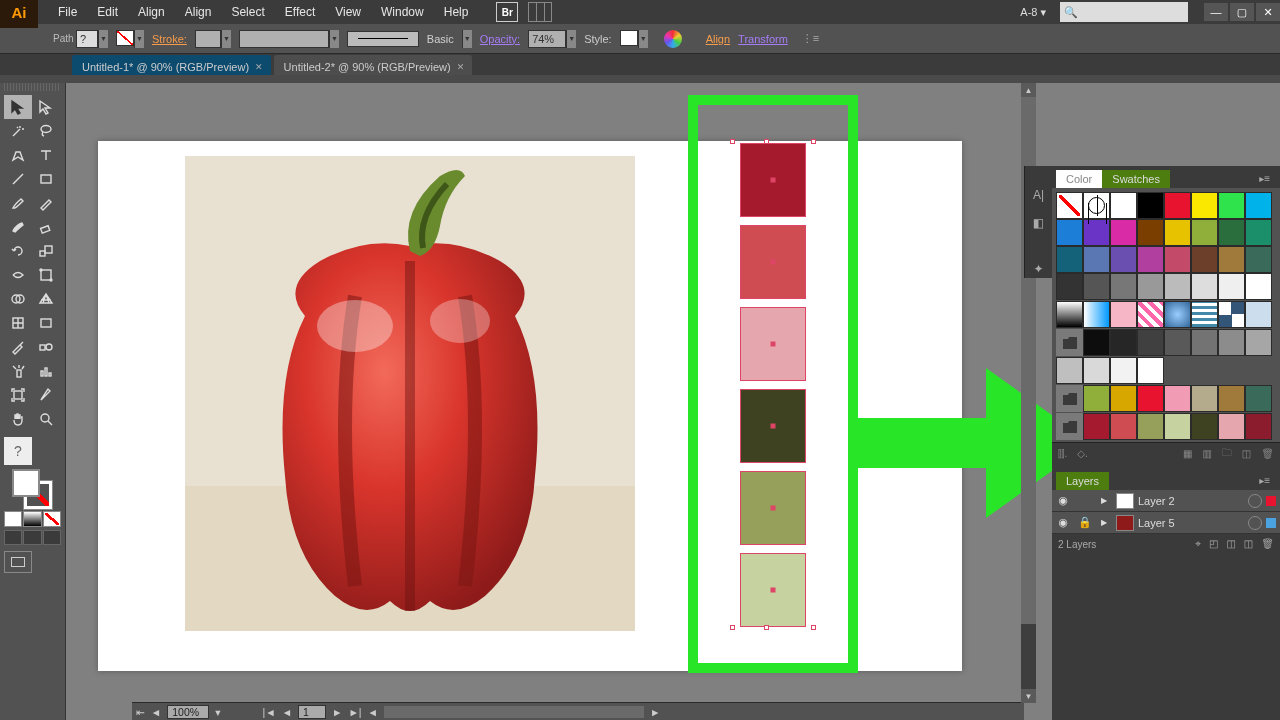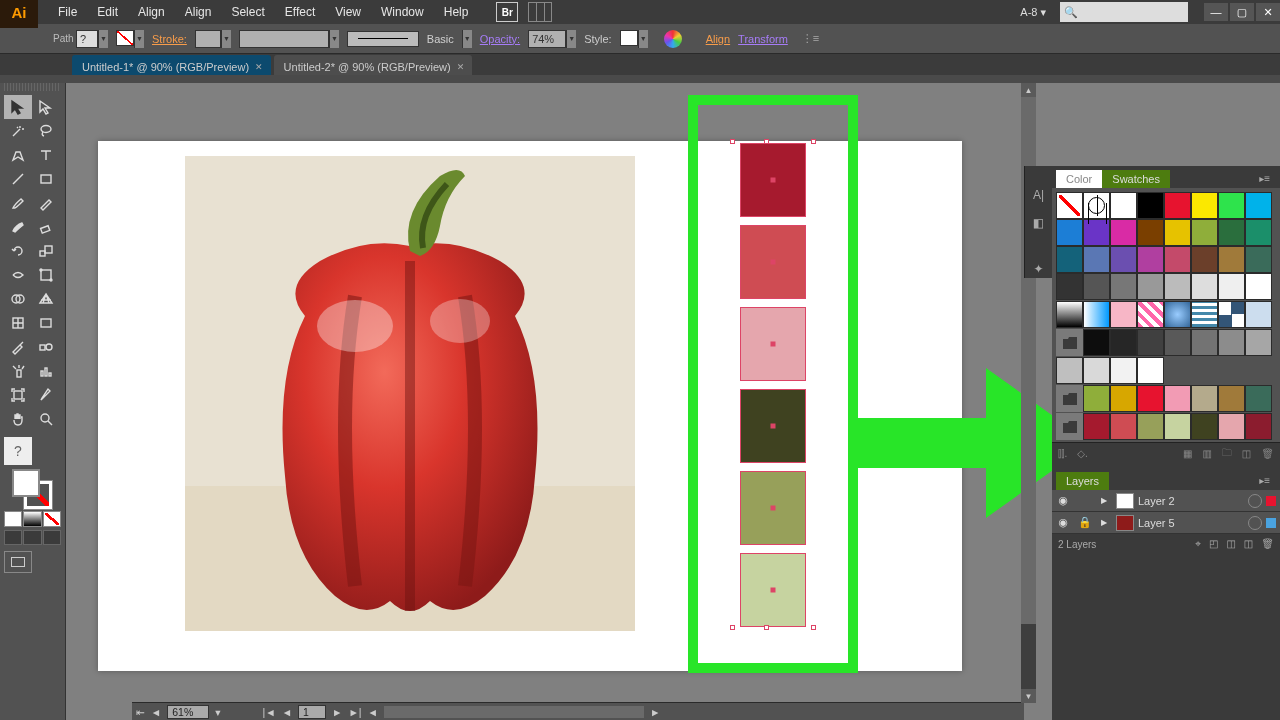--- a/index.html
+++ b/index.html
@@ -436,21 +436,21 @@
     </div>
 
     <div class="annotation-box"></div>
     <svg class="arrow" width="240" height="170">
       <path d="M0 60 L130 60 L130 10 L235 85 L130 160 L130 110 L0 110 Z" fill="#28e528"></path>
     </svg>
 
     <div class="statusbar">
       <div>⇤</div>
       <div>◄</div>
-      <div class="sb-box" style="width:42px">61%</div>
+      <div class="sb-box" style="width:42px">100%</div>
       <div>▾</div>
       <div style="width:30px"></div>
       <div>|◄</div>
       <div>◄</div>
       <div class="sb-box" style="width:28px">1</div>
       <div>►</div>
       <div>►|</div>
       <div>◄</div>
       <div style="width:260px;height:12px;background:#6a6a6a"></div>
       <div>►</div>

